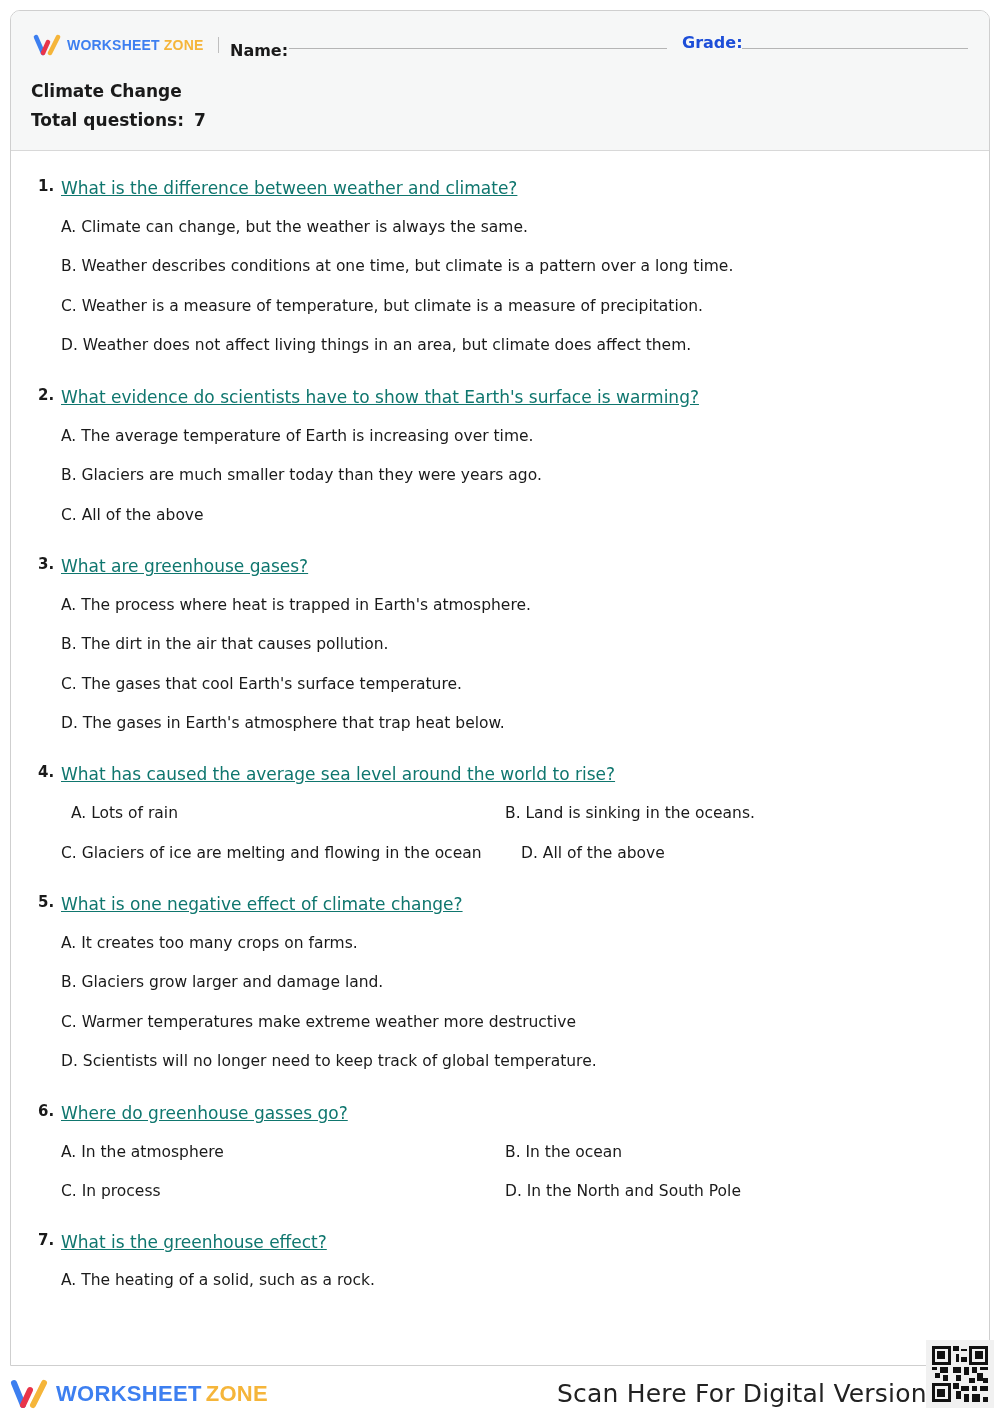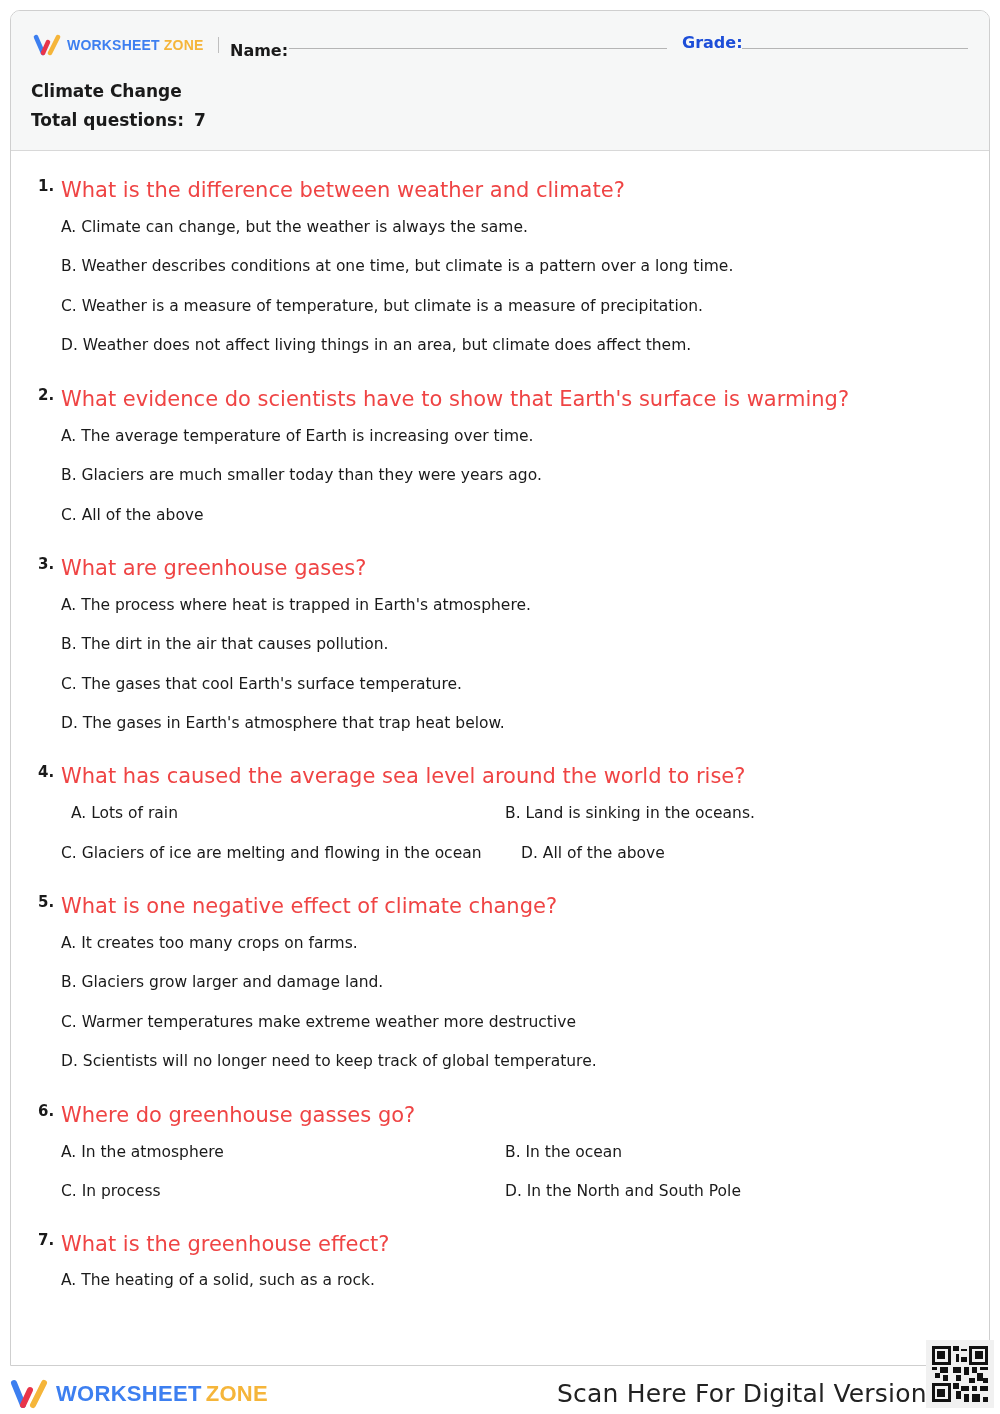--- a/index.html
+++ b/index.html
@@ -28,21 +28,21 @@
     .grade-label { position: absolute; left: 671px; top: 22px; font-size: 16px; font-weight: 700; color: #1d4ed8; }
     .grade-line { position: absolute; left: 731px; top: 37px; width: 226px; height: 1px; background: #b5b5b5; }
 
     .title { position: absolute; left: 20px; top: 70px; font-size: 17px; font-weight: 700; color: #1a1a1a; }
     .total { position: absolute; left: 20px; top: 99px; font-size: 17px; font-weight: 700; color: #1a1a1a; }
     .total .count { margin-left: 10px; }
 
     .questions { position: absolute; left: 0; top: 166px; width: 100%; }
     .q { position: absolute; left: 0; width: 100%; }
     .q-num { position: absolute; left: 27px; top: 0; font-size: 15px; font-weight: 700; color: #1a1a1a; }
-    .q-text { position: absolute; left: 50px; top: 1px; font-size: 21px; color: #ef4444; white-space: nowrap; }
+    .q-text { position: absolute; left: 50px; top: 1px; font-size: 17px; color: #0f766e; white-space: nowrap; text-decoration: underline; }
     .opt { position: absolute; font-size: 15.5px; color: #1a1a1a; white-space: nowrap; }
 
     .footer-logo { position: absolute; left: 10px; top: 1377px; display: flex; align-items: center; height: 34px; }
     .footer-logo svg { width: 40px; height: 32px; display: block; }
     .footer-brand { font-family: "Liberation Sans", sans-serif; font-weight: 700; font-size: 22px; margin-left: 6px; letter-spacing: 0.3px; }
     .scan-text { position: absolute; left: 557px; top: 1379px; font-size: 25px; color: #222; font-family: "DejaVu Sans", sans-serif; letter-spacing: 0.2px; }
     .qr { position: absolute; left: 926px; top: 1340px; width: 68px; height: 68px; background: #f1f1f1; padding: 6px; }
     .qr svg { width: 56px; height: 56px; display: block; }
   </style>
 </head>

